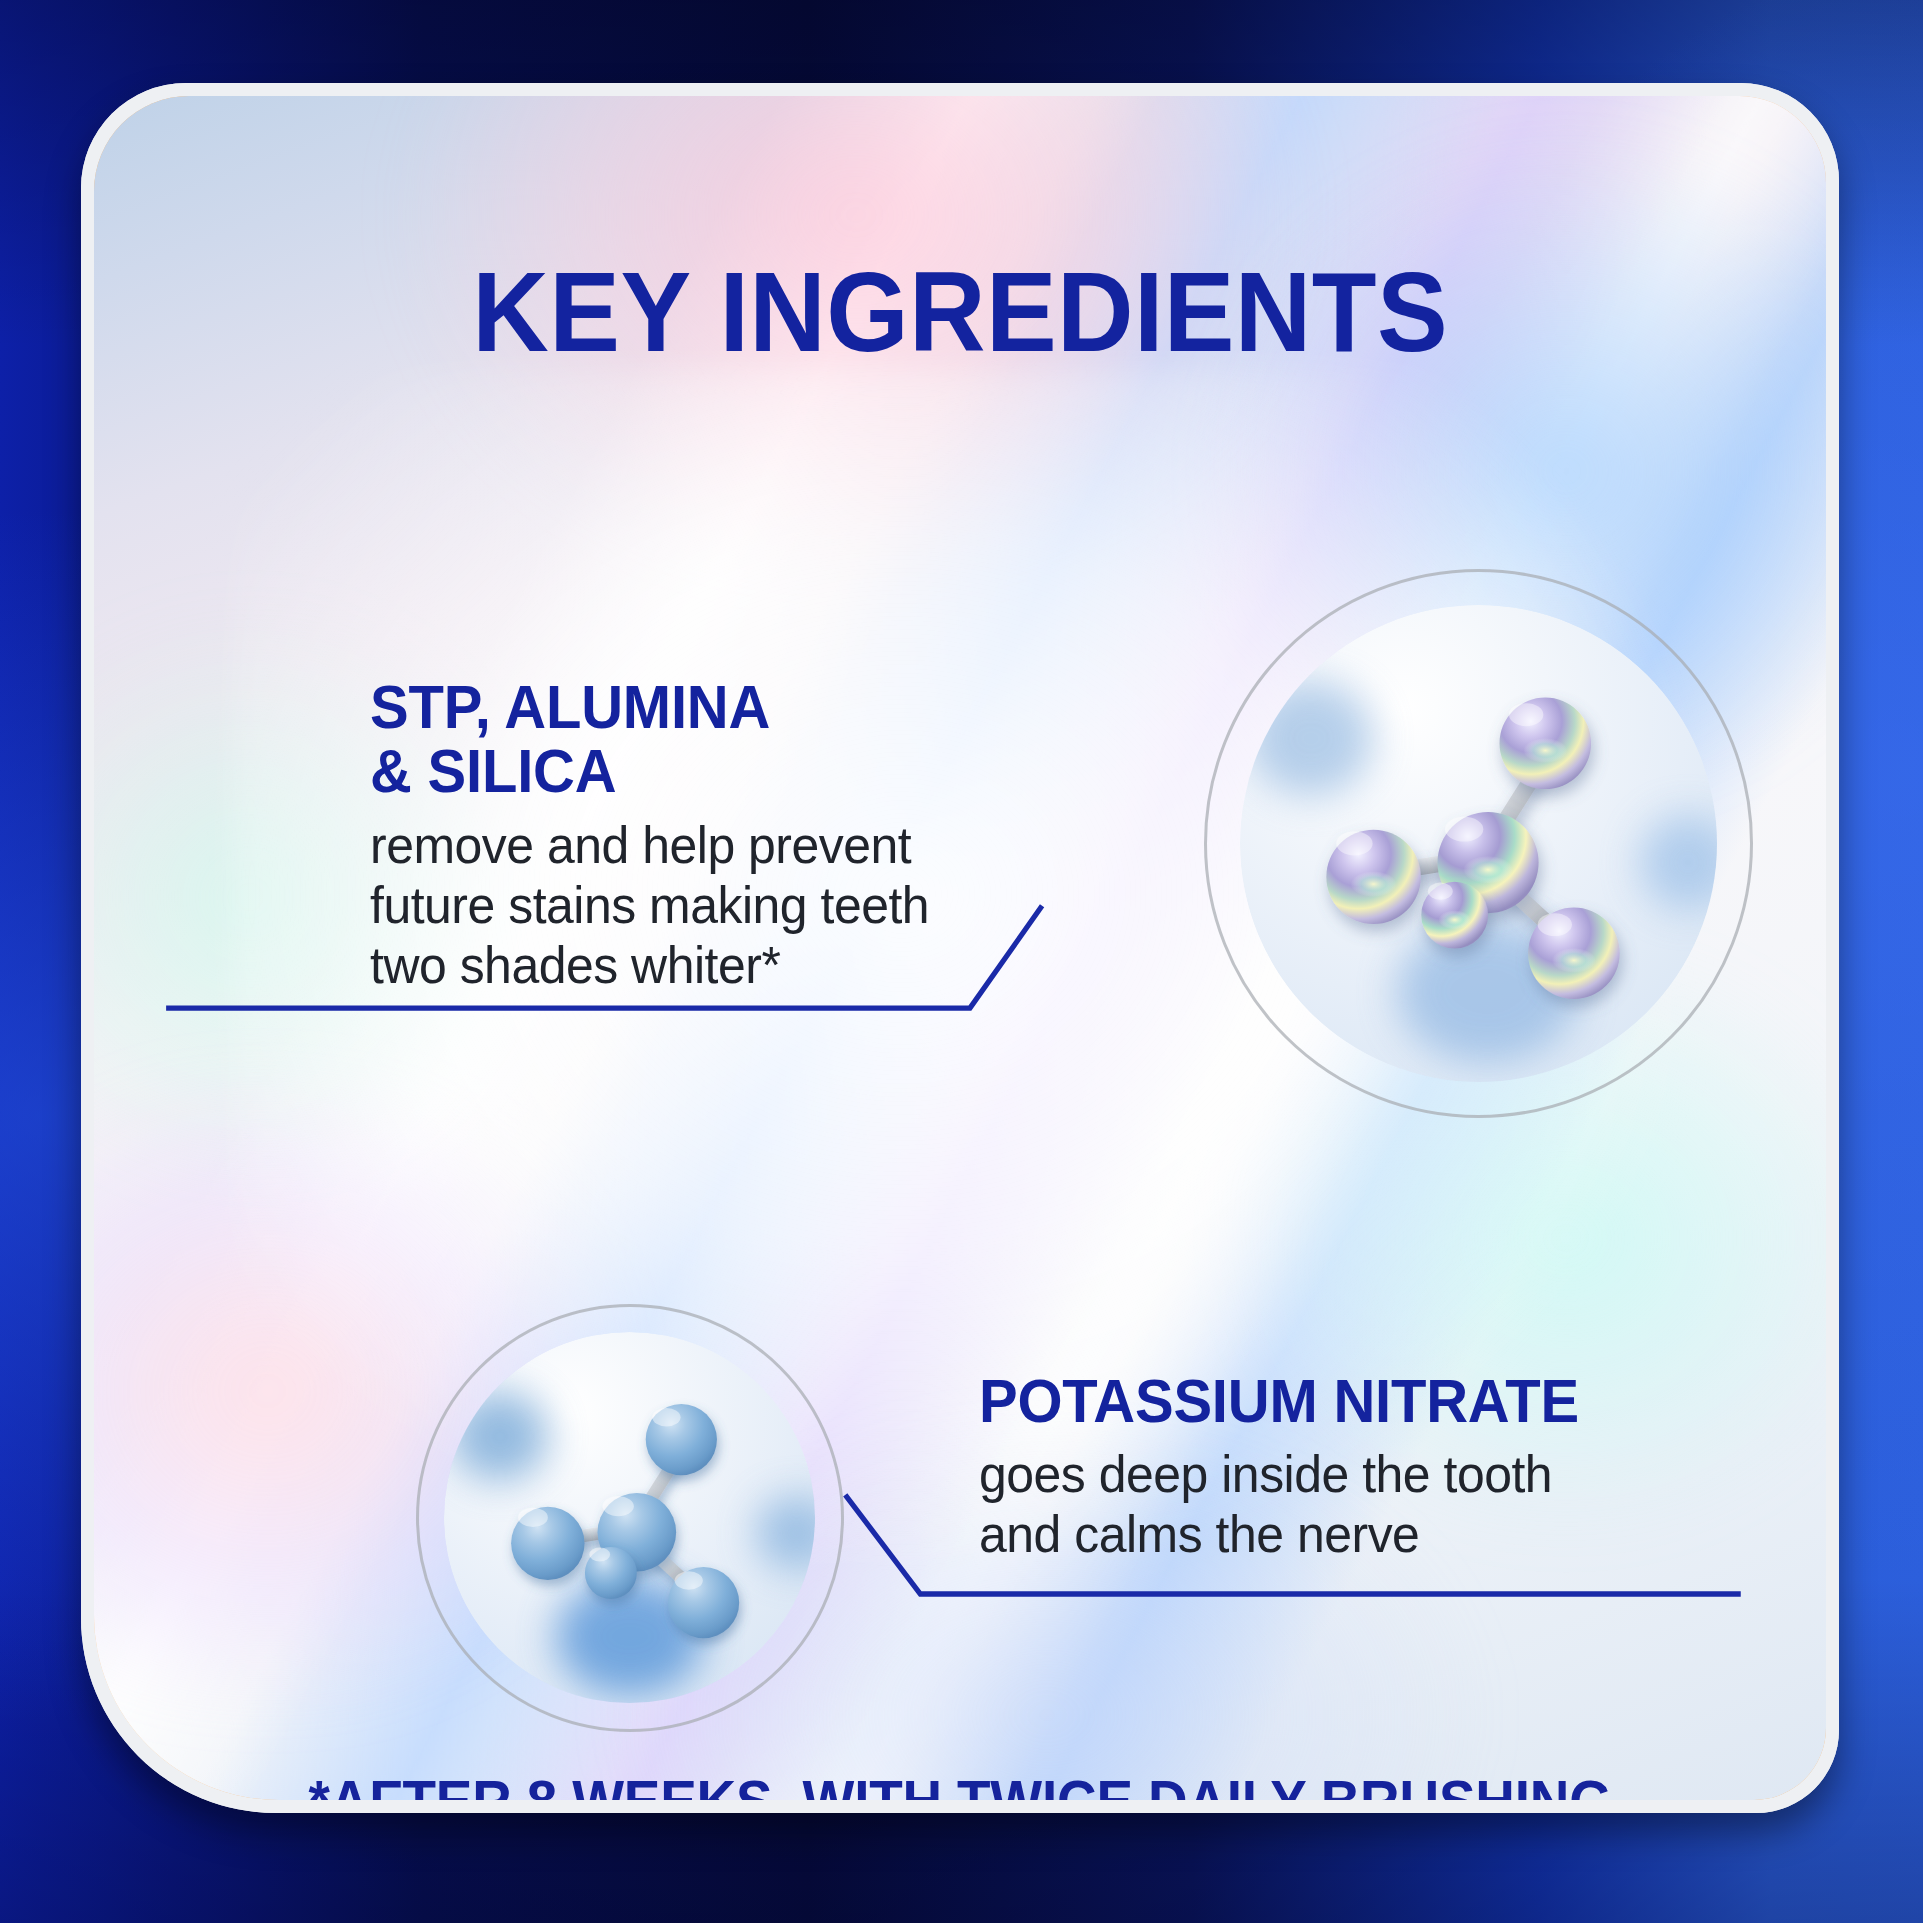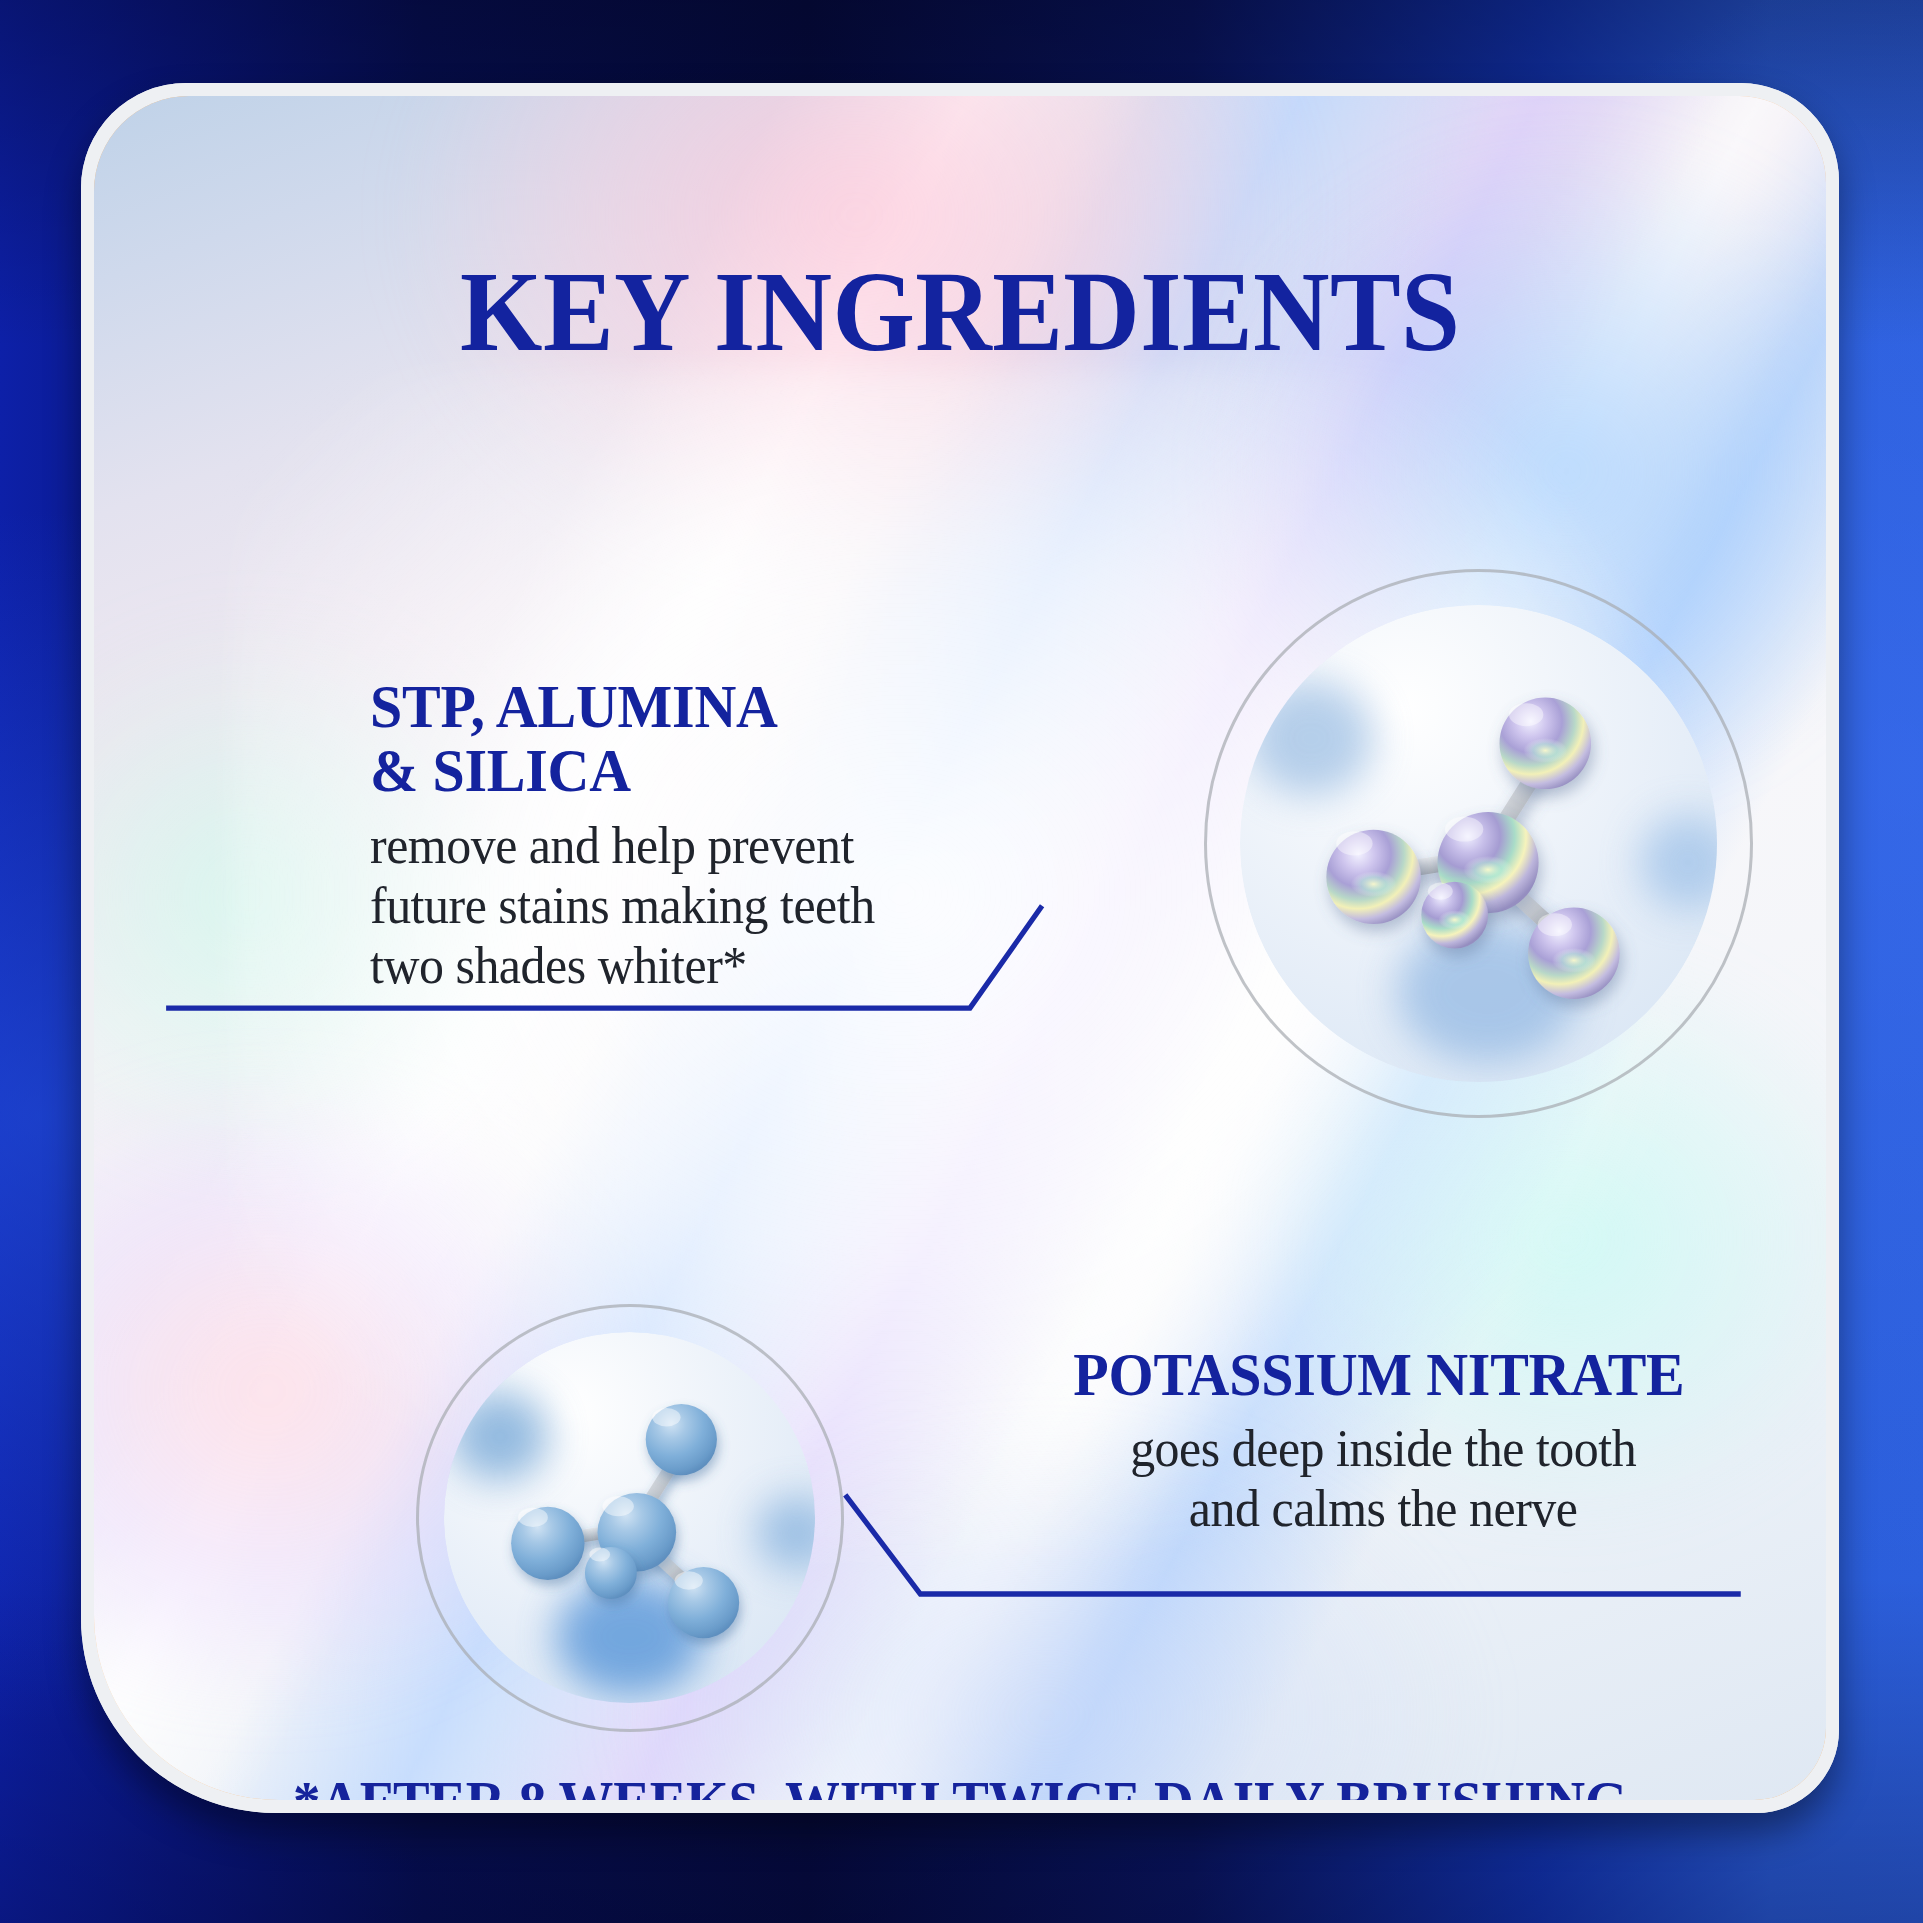--- a/index.html
+++ b/index.html
@@ -62,21 +62,20 @@
     box-sizing: border-box;
     overflow: hidden;
   }
   .card-inner {
     position: relative;
     width: 100%;
     height: 100%;
     border-radius: 95px 87px 72px 185px;
     overflow: hidden;
     background: #fdba74;
-    font-family: Liberation Serif, serif;
   }
 
   
   .holo-base {
     position: absolute;
     inset: 0;
     background:
       linear-gradient(160deg,
         #bfd2e8 0%,
         #cfd9ec 8%,
@@ -184,21 +183,21 @@
     font-size: 52px;
     line-height: 1.15;
     letter-spacing: -0.5px;
     transform: scaleX(0.96);
     transform-origin: left center;
     margin: 0;
     white-space: pre-line;
   }
 
   #block-stp  { left: 248px; top: 579px;  width: 751px; margin-left: 28px; }
-  #block-kno3 { left: 885px; top: 1247px; width: 842px; text-align: center; }
+  #block-kno3 { left: 885px; top: 1273px; width: 842px; }
 
   
   .connectors {
     position: absolute;
     inset: 0;
     pointer-events: none;
   }
 
   
   .mol {

